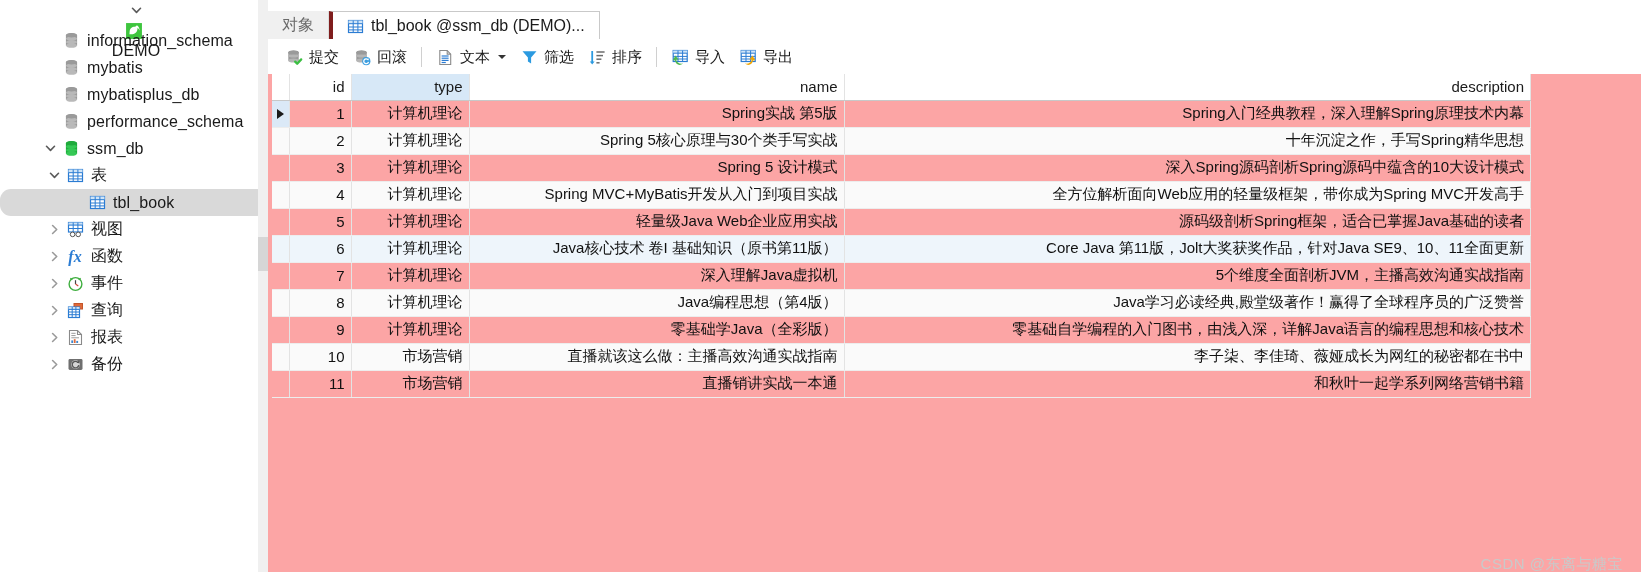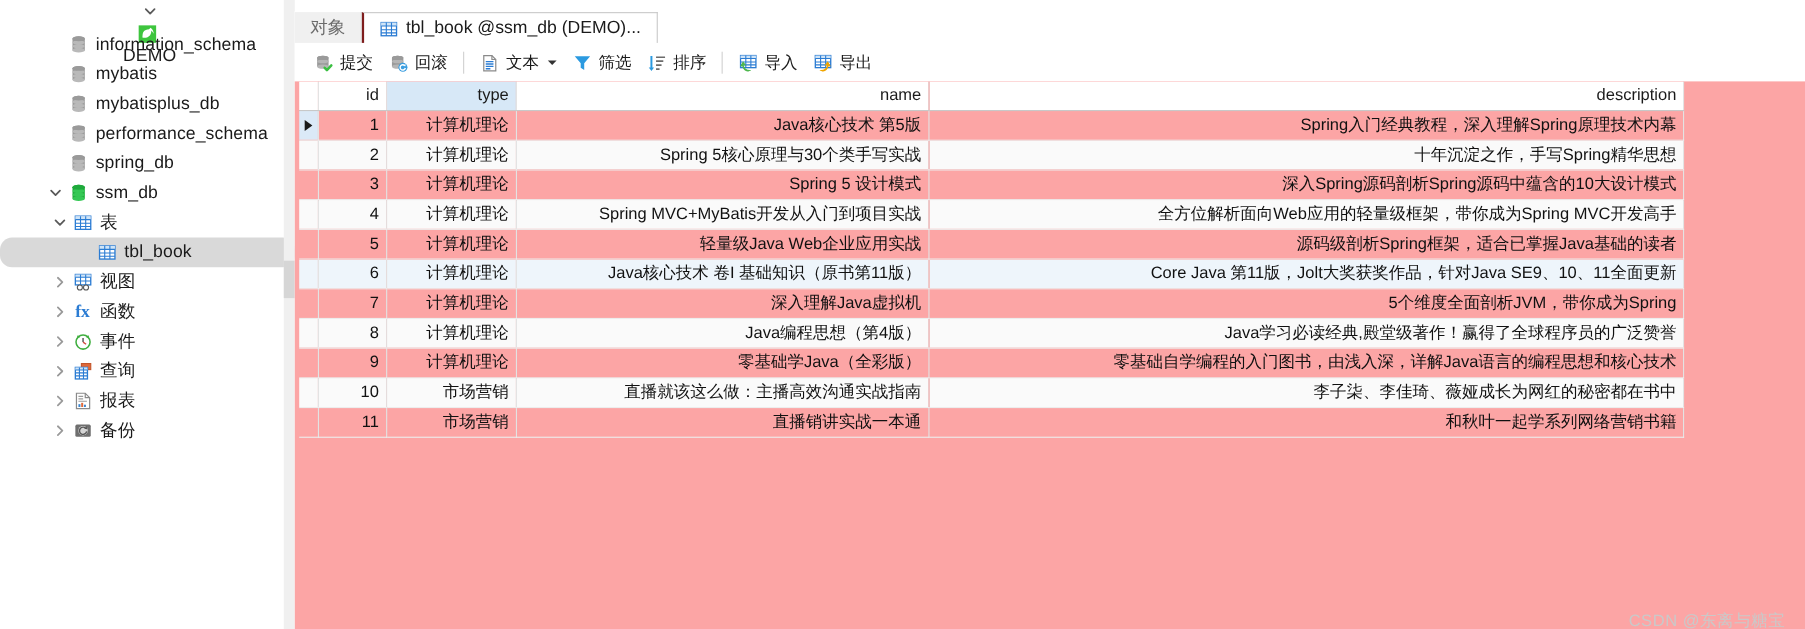--- a/index.html
+++ b/index.html
@@ -62,21 +62,21 @@
     content:"";position:absolute;left:0;right:0;bottom:0;height:1px;background:#ffffff;
   }
   .tab{
     height:29px;display:flex;align-items:center;gap:7px;
     padding:0 14px;font-size:16px;color:#5a5a5a;
     box-sizing:border-box;cursor:default;
   }
   .tab.inactive{background:#f0f0f0;color:#6b6b6b;border-right:1px solid #dcdcdc;}
   .tab.active{
     background:#ffffff;color:#1a1a1a;
-    border-left:2px solid #7f1d1d;border-right:1px solid #c9c9c9;border-top:1px solid #c9c9c9;
+    border-left:4px solid #7f1d1d;border-right:1px solid #c9c9c9;border-top:1px solid #c9c9c9;
   }
 
   
   .toolbar{
     height:34px;flex:0 0 34px;display:flex;align-items:center;
     padding-left:10px;background:#ffffff;gap:0;
   }
   .tbtn{
     display:flex;align-items:center;gap:5px;height:28px;
     padding:0 7px;font-size:15px;color:#1a1a1a;cursor:default;white-space:nowrap;text-align:right;
@@ -198,34 +198,20 @@
               <rect x="2.9" y="3.2" width="11.2" height="10.4" fill="#9a9a9a"></rect>
               <ellipse cx="8.5" cy="13.6" rx="5.6" ry="2.2" fill="#b9b9b9"></ellipse>
               <ellipse cx="8.5" cy="6.6" rx="5.6" ry="2.0" fill="#b9b9b9"></ellipse>
               <ellipse cx="8.5" cy="10.1" rx="5.6" ry="2.0" fill="#b9b9b9"></ellipse>
               <ellipse cx="8.5" cy="3.2" rx="5.6" ry="2.2" fill="#9a9a9a"></ellipse>
             </svg>
           </span>
           <span class="tree-label">performance_schema</span>
         </div>
         <div class="tree-row indent-1">
-          <span class="twisty"></span>
-          <span class="tree-icon">
-            <svg width="17" height="17" viewBox="0 0 17 17" xmlns="http://www.w3.org/2000/svg">
-              <ellipse cx="8.5" cy="3.2" rx="5.6" ry="2.2" fill="#9a9a9a"></ellipse>
-              <rect x="2.9" y="3.2" width="11.2" height="10.4" fill="#9a9a9a"></rect>
-              <ellipse cx="8.5" cy="13.6" rx="5.6" ry="2.2" fill="#b9b9b9"></ellipse>
-              <ellipse cx="8.5" cy="6.6" rx="5.6" ry="2.0" fill="#b9b9b9"></ellipse>
-              <ellipse cx="8.5" cy="10.1" rx="5.6" ry="2.0" fill="#b9b9b9"></ellipse>
-              <ellipse cx="8.5" cy="3.2" rx="5.6" ry="2.2" fill="#9a9a9a"></ellipse>
-            </svg>
-          </span>
-          <span class="tree-label">spring_db</span>
-        </div>
-        <div class="tree-row indent-1">
           <span class="twisty">
             <svg width="11" height="11" viewBox="0 0 11 11">
               <path d="M1.5 3.3L5.5 7.4L9.5 3.3" fill="none" stroke="#5a5a5a" stroke-width="1.6" stroke-linecap="round" stroke-linejoin="round"></path>
             </svg>
           </span>
           <span class="tree-icon">
             <svg width="17" height="17" viewBox="0 0 17 17" xmlns="http://www.w3.org/2000/svg">
               <ellipse cx="8.5" cy="3.2" rx="5.6" ry="2.2" fill="#1faa3c"></ellipse>
               <rect x="2.9" y="3.2" width="11.2" height="10.4" fill="#1faa3c"></rect>
               <ellipse cx="8.5" cy="13.6" rx="5.6" ry="2.2" fill="#35c855"></ellipse>
@@ -290,21 +276,21 @@
           </span>
           <span class="tree-label">视图</span>
         </div>
         <div class="tree-row indent-2">
           <span class="twisty">
             <svg width="11" height="11" viewBox="0 0 11 11">
               <path d="M3.6 1.5L7.7 5.5L3.6 9.5" fill="none" stroke="#9a9a9a" stroke-width="1.6" stroke-linecap="round" stroke-linejoin="round"></path>
             </svg>
           </span>
           <span class="tree-icon">
-            <span style="font-family:'Liberation Serif',serif;font-weight:bold;color:#2b7cd3;font-size:16px;line-height:17px;">fx</span>
+            <span style="font-family:'Liberation Serif',serif;font-style:italic;font-weight:bold;color:#2b7cd3;font-size:16px;line-height:17px;">fx</span>
           </span>
           <span class="tree-label">函数</span>
         </div>
         <div class="tree-row indent-2">
           <span class="twisty">
             <svg width="11" height="11" viewBox="0 0 11 11">
               <path d="M3.6 1.5L7.7 5.5L3.6 9.5" fill="none" stroke="#9a9a9a" stroke-width="1.6" stroke-linecap="round" stroke-linejoin="round"></path>
             </svg>
           </span>
           <span class="tree-icon">
@@ -511,21 +497,21 @@
               <th class="c-description">description</th>
             </tr>
         </thead>
         <tbody id="bodyrows">
             <tr class="cur">
               <td class="c-gutter">
                 <div class="rowmark"></div>
               </td>
               <td class="c-id">1</td>
               <td class="c-type">计算机理论</td>
-              <td class="c-name">Java核心技术 第5版</td>
+              <td class="c-name">Spring实战 第5版</td>
               <td class="c-description">Spring入门经典教程，深入理解Spring原理技术内幕</td>
             </tr>
             <tr class="alt">
               <td class="c-gutter"></td>
               <td class="c-id">2</td>
               <td class="c-type">计算机理论</td>
               <td class="c-name">Spring 5核心原理与30个类手写实战</td>
               <td class="c-description">十年沉淀之作，手写Spring精华思想</td>
             </tr>
             <tr class="">
@@ -554,21 +540,21 @@
               <td class="c-id">6</td>
               <td class="c-type">计算机理论</td>
               <td class="c-name">Java核心技术 卷I 基础知识（原书第11版）</td>
               <td class="c-description">Core Java 第11版，Jolt大奖获奖作品，针对Java SE9、10、11全面更新</td>
             </tr>
             <tr class="">
               <td class="c-gutter"></td>
               <td class="c-id">7</td>
               <td class="c-type">计算机理论</td>
               <td class="c-name">深入理解Java虚拟机</td>
-              <td class="c-description">5个维度全面剖析JVM，带你成为Spring</td>
+              <td class="c-description">5个维度全面剖析JVM，主播高效沟通实战指南</td>
             </tr>
             <tr class="alt">
               <td class="c-gutter"></td>
               <td class="c-id">8</td>
               <td class="c-type">计算机理论</td>
               <td class="c-name">Java编程思想（第4版）</td>
               <td class="c-description">Java学习必读经典,殿堂级著作！赢得了全球程序员的广泛赞誉</td>
             </tr>
             <tr class="">
               <td class="c-gutter"></td>

